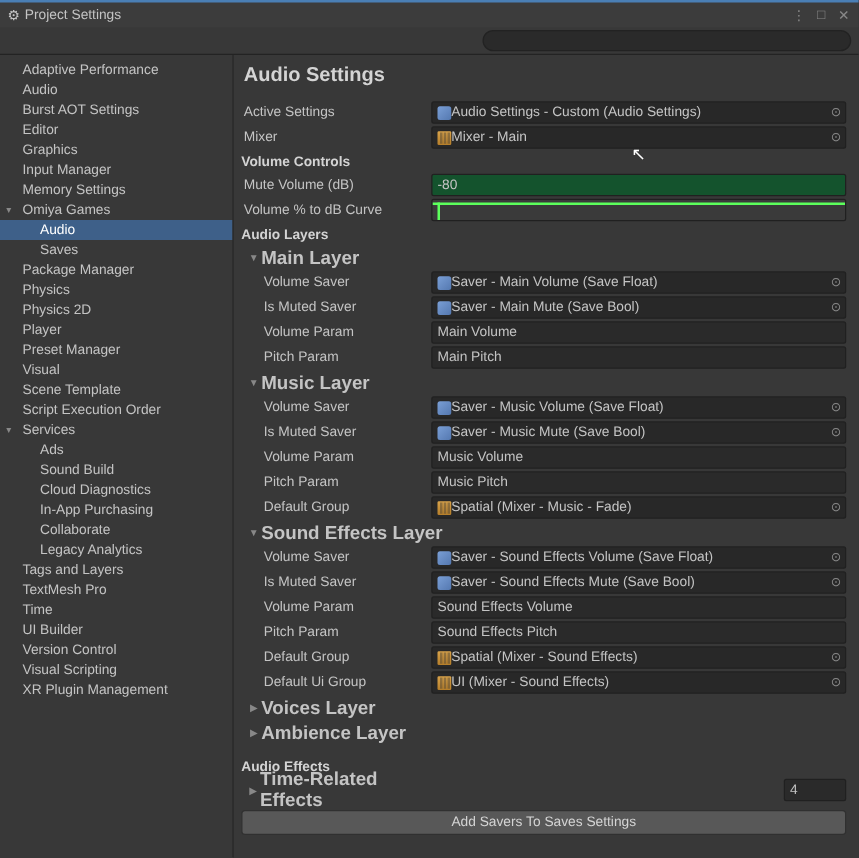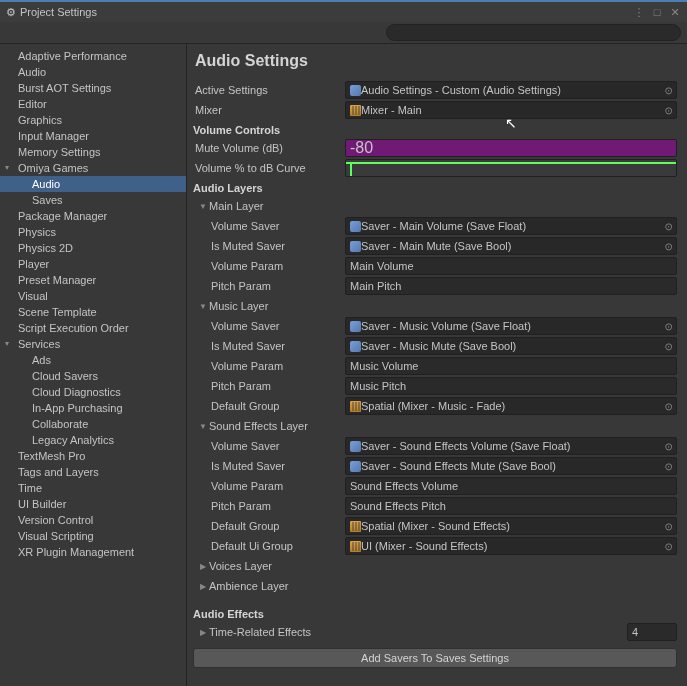--- a/index.html
+++ b/index.html
@@ -30,30 +30,30 @@
   
   .row { display: flex; align-items: center; height: 20px; margin-bottom: 0px; }
   .row-label { width: 152px; padding-left: 2px; color: #c4c4c4; font-size: 11px; }
   .row-label.indent2 { padding-left: 18px; }
   .row-field { flex: 1; display: flex; align-items: center; }
   
   .obj-field { flex: 1; background: #282828; border: 1px solid #202020; height: 18px; display: flex; align-items: center; padding: 0 18px 0 4px; position: relative; border-radius: 2px; }
   .obj-field-text { flex: 1; white-space: nowrap; overflow: hidden; font-size: 11px; }
   .obj-field-target { position: absolute; right: 3px; color: #888; font-size: 10px; }
   
-  .num-field { flex: 1; background: #701a75; border: 1px solid #202020; height: 18px; padding: 0 4px; color: #c4c4c4; font-size: 16px; border-radius: 2px; }
+  .num-field { flex: 1; background: #14532d; border: 1px solid #202020; height: 18px; padding: 0 4px; color: #c4c4c4; font-size: 11px; border-radius: 2px; }
   .txt-field { flex: 1; background: #2a2a2a; border: 1px solid #202020; height: 18px; padding: 0 4px; color: #c4c4c4; font-size: 11px; border-radius: 2px; display: flex; align-items: center; text-align: right; }
   
   .section-header { font-weight: bold; color: #d4d4d4; padding: 4px 0 2px 0; font-size: 11px; }
   
   .foldout { display: flex; align-items: center; height: 20px; cursor: pointer; }
   .foldout-arrow { width: 12px; font-size: 8px; color: #888; text-align: center; }
   .foldout-arrow.open::before { content: "▼"; }
   .foldout-arrow.closed::before { content: "▶"; }
-  .foldout-label { font-size: 11px; }
+  .foldout-label { font-size: 15px; font-weight: bold; }
   .foldout.indent1 { padding-left: 4px; }
   
   .curve-field { flex: 1; height: 18px; background: #3a3a3a; border: 1px solid #202020; border-radius: 2px; position: relative; overflow: hidden; }
   .curve-line { position: absolute; width: 100%; height: 2px; background: #5cff5c; top: 2px; }
   .curve-line2 { position: absolute; width: 6px; height: 14px; background: transparent; border-right: 2px solid #5cff5c; left: 0; top: 2px; }
   
   .btn-wide { width: 100%; background: #585858; border: 1px solid #303030; height: 20px; color: #d4d4d4; font-size: 11px; border-radius: 3px; cursor: pointer; margin-top: 6px; }
   
   .num-small { width: 50px; background: #2a2a2a; border: 1px solid #202020; height: 18px; padding: 0 4px; color: #c4c4c4; font-size: 11px; border-radius: 2px; text-align: left; margin-left: auto; }
   
@@ -101,27 +101,27 @@
       <div class="side-item l1">Package Manager</div>
       <div class="side-item l1">Physics</div>
       <div class="side-item l1">Physics 2D</div>
       <div class="side-item l1">Player</div>
       <div class="side-item l1">Preset Manager</div>
       <div class="side-item l1">Visual</div>
       <div class="side-item l1">Scene Template</div>
       <div class="side-item l1">Script Execution Order</div>
       <div class="side-item l1 expandable">Services</div>
       <div class="side-item l2">Ads</div>
-      <div class="side-item l2">Cloud Savers</div>
+      <div class="side-item l2">Sound Build</div>
       <div class="side-item l2">Cloud Diagnostics</div>
       <div class="side-item l2">In-App Purchasing</div>
       <div class="side-item l2">Collaborate</div>
       <div class="side-item l2">Legacy Analytics</div>
+      <div class="side-item l1">Tags and Layers</div>
       <div class="side-item l1">TextMesh Pro</div>
-      <div class="side-item l1">Tags and Layers</div>
       <div class="side-item l1">Time</div>
       <div class="side-item l1">UI Builder</div>
       <div class="side-item l1">Version Control</div>
       <div class="side-item l1">Visual Scripting</div>
       <div class="side-item l1">XR Plugin Management</div>
     </div>
 
   <div class="content">
     <div class="content-title">Audio Settings</div>
     

